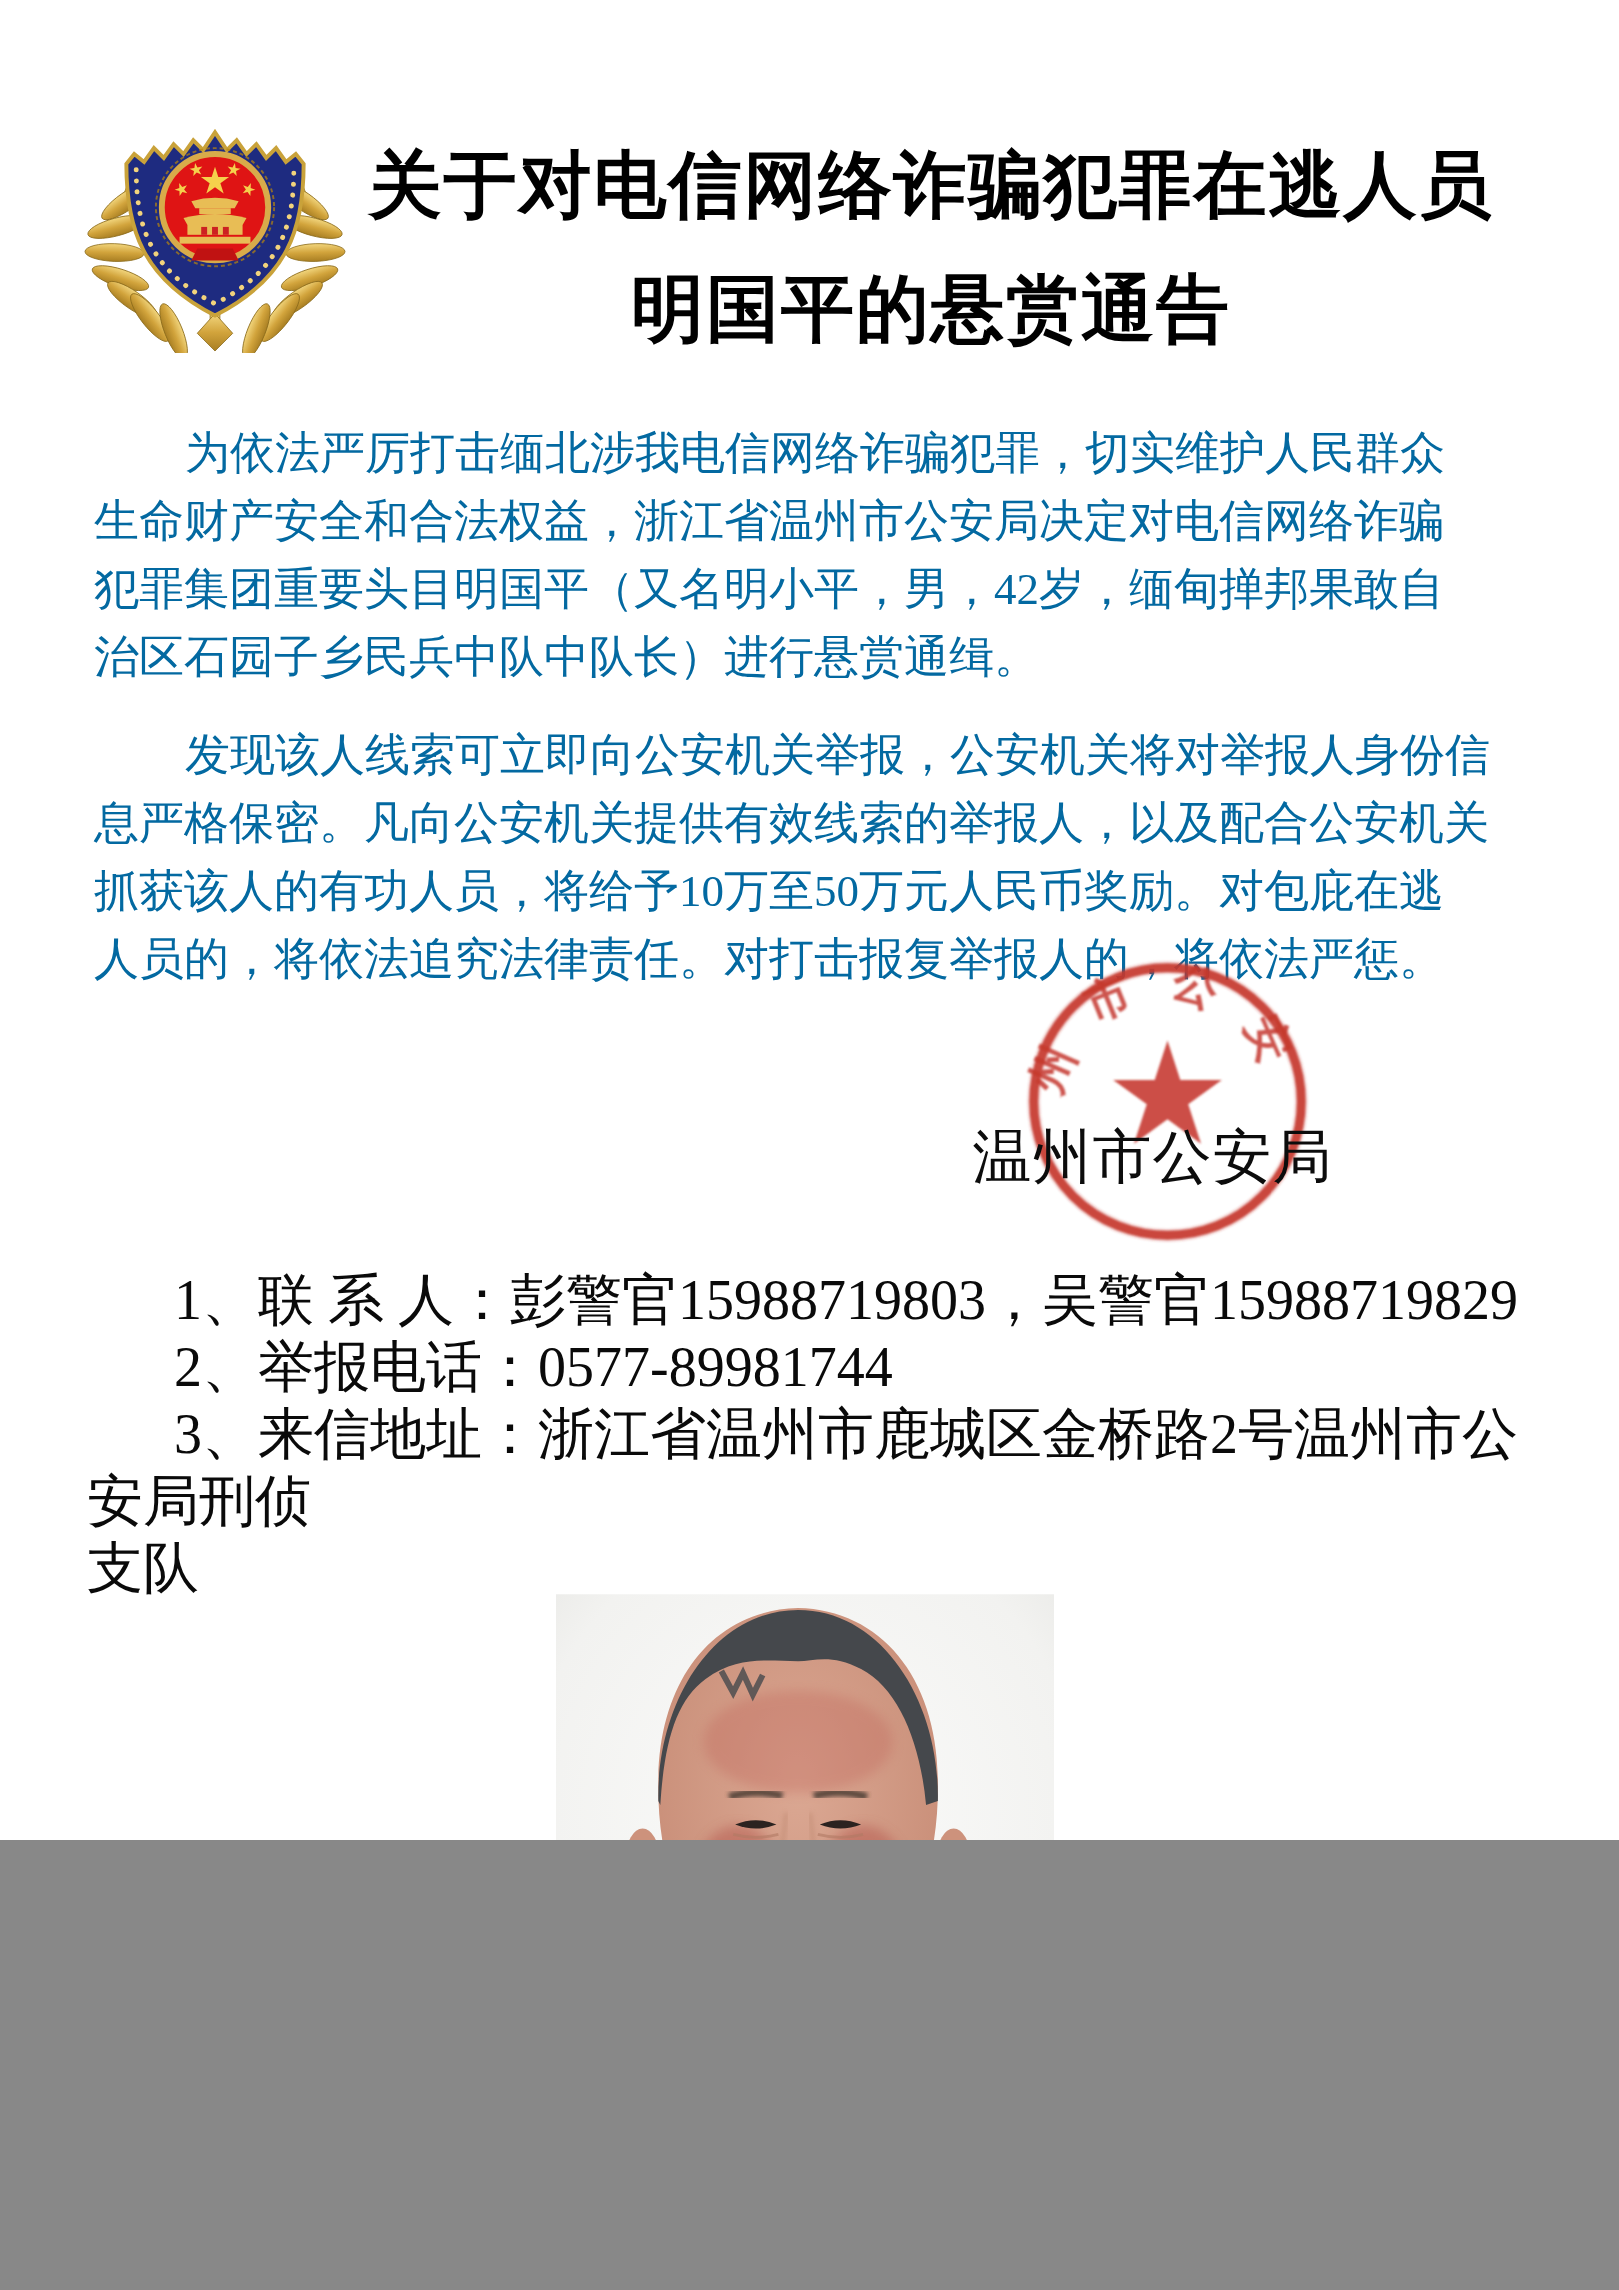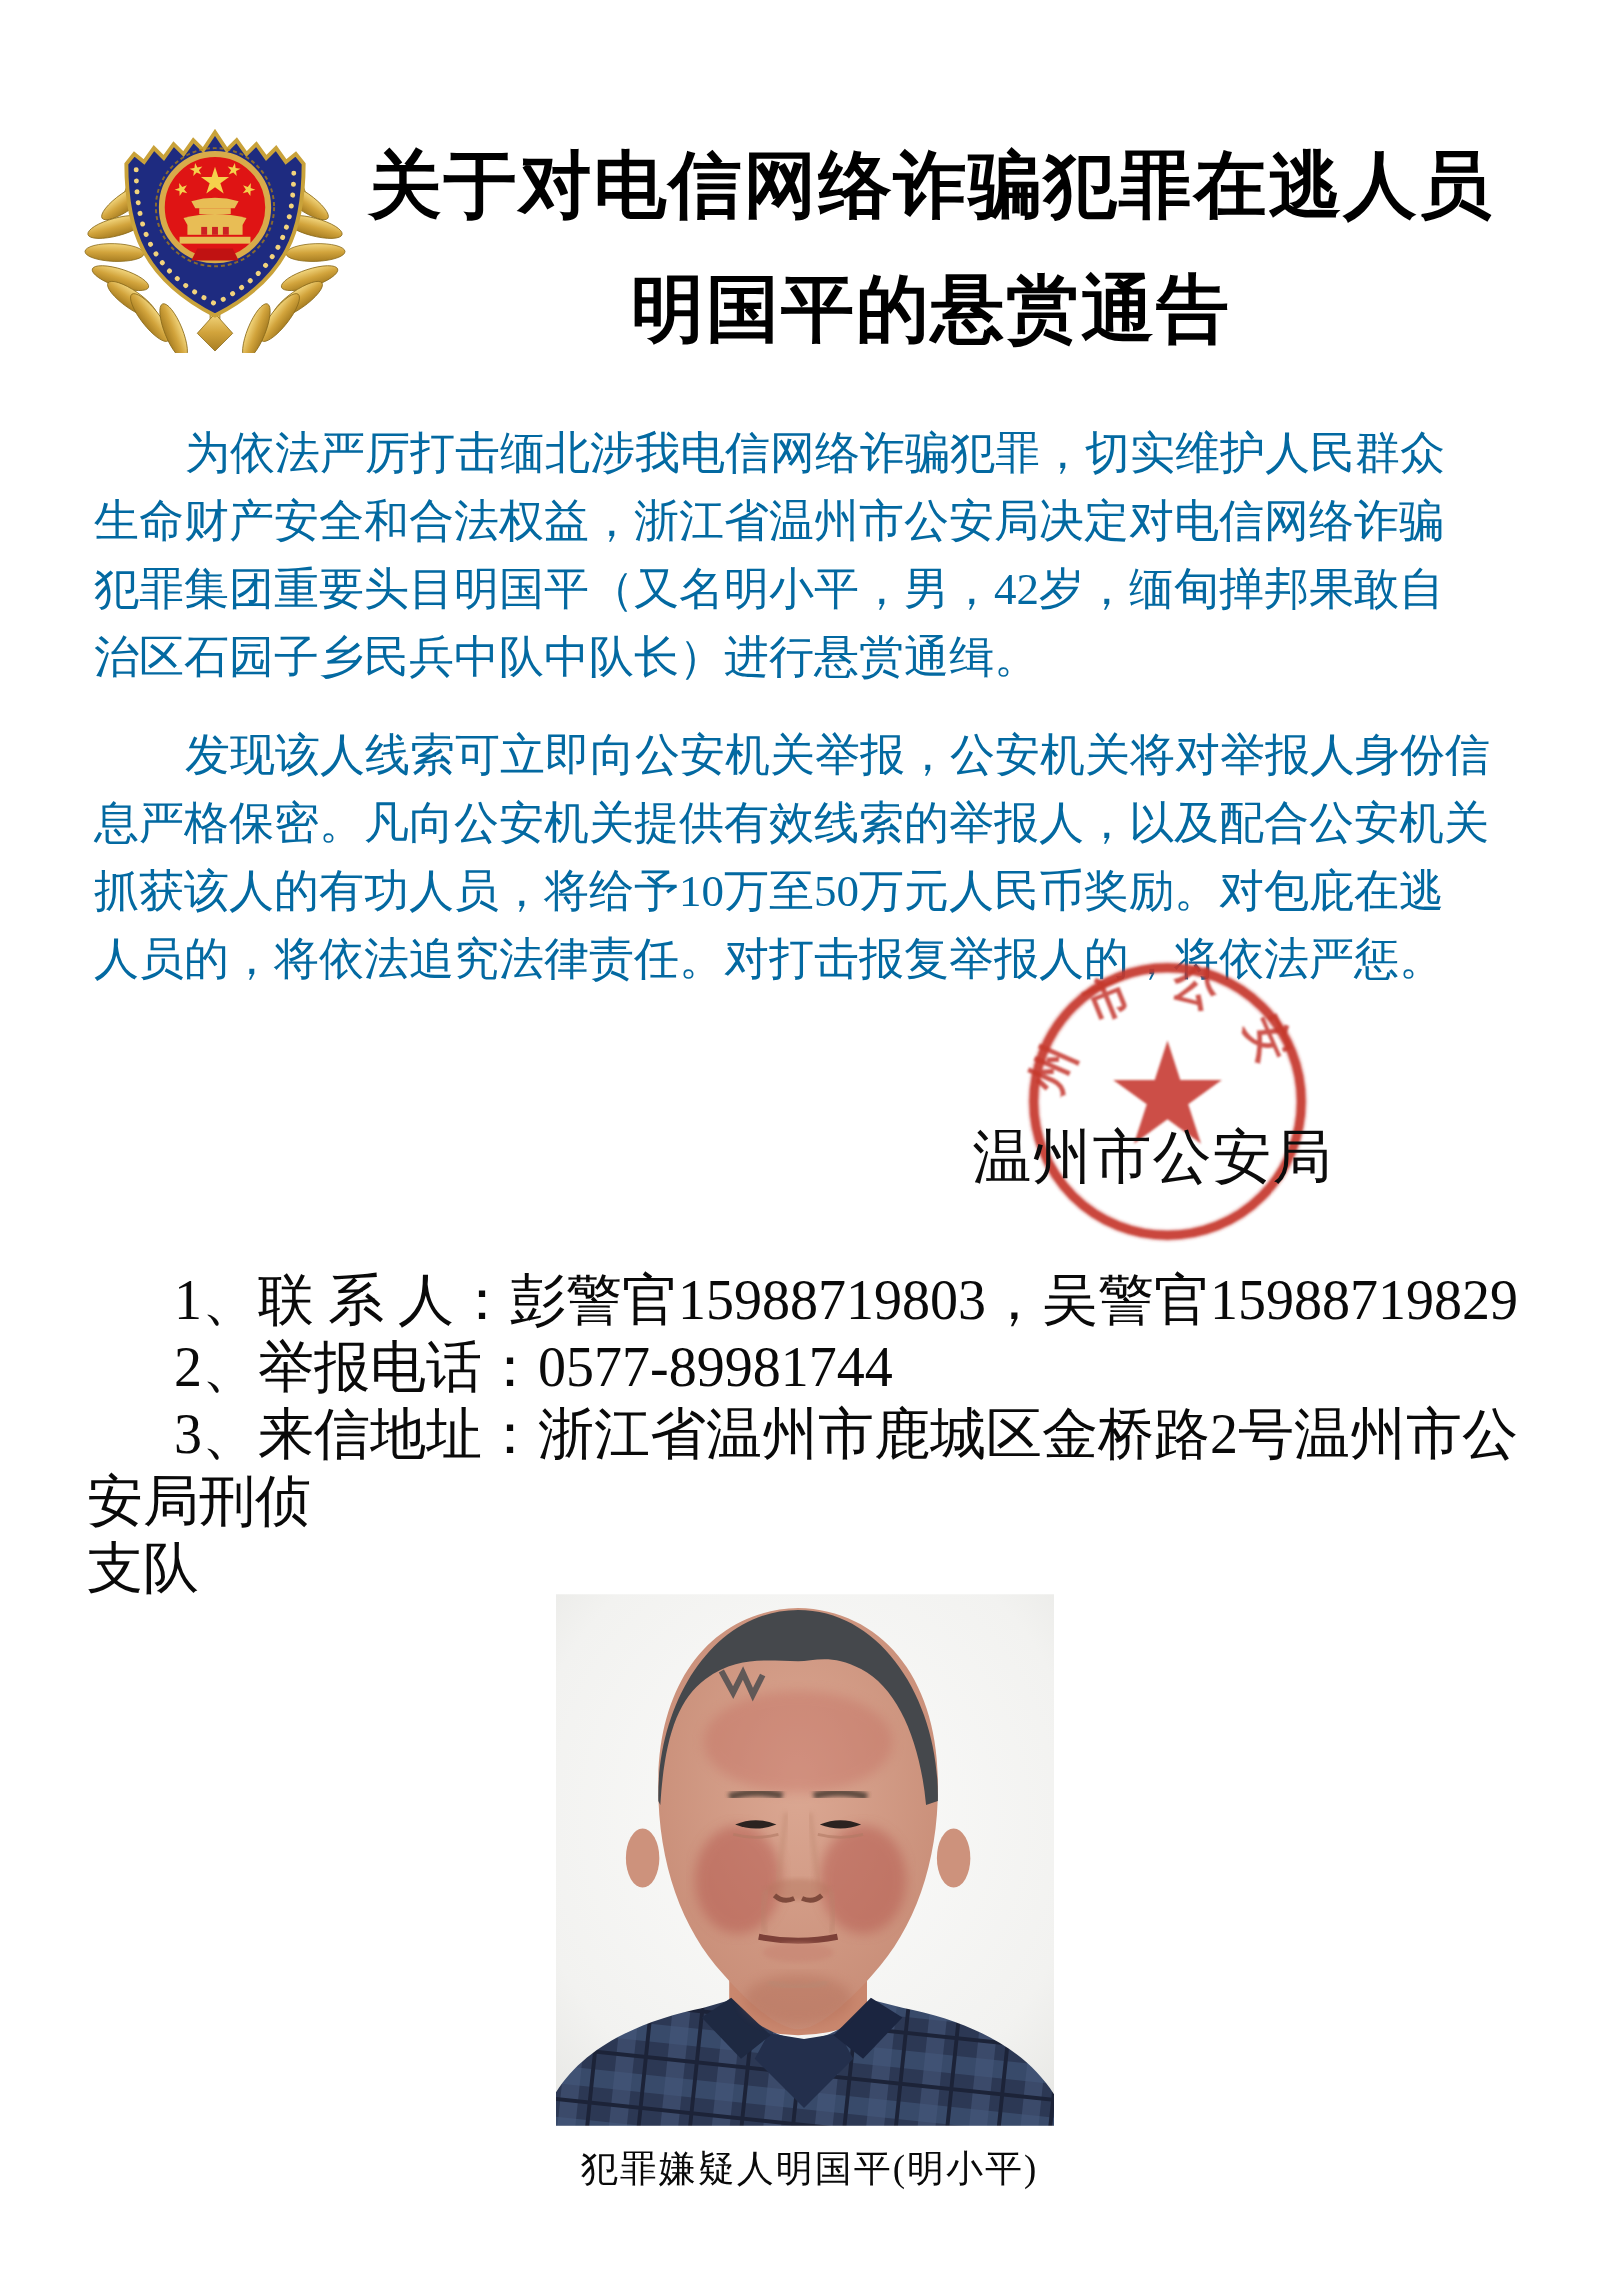--- a/index.html
+++ b/index.html
@@ -1,17 +1,17 @@
 <!DOCTYPE html>
 <html><head>
 <meta charset="utf-8">
 <style>
   html,body{margin:0;padding:0;background:#888;}
   .page{
-    position:relative;width:1619px;height:2290px;background:#ffffff;
+    position:relative;width:1619px;height:1840px;background:#ffffff;
     font-family:"Liberation Serif","DejaVu Serif",serif;color:#111;
     overflow:hidden;margin:0 auto;
   }
   .emblem{position:absolute;left:81px;top:91px;width:268px;height:262px;}
   .title-block{
     position:absolute;left:325px;top:124px;width:1212px;text-align:center;
     font-size:73px;font-weight:700;line-height:124px;color:#000;letter-spacing:2px;
   }
   .body-block{
     position:absolute;left:94px;top:419px;width:1438px;

